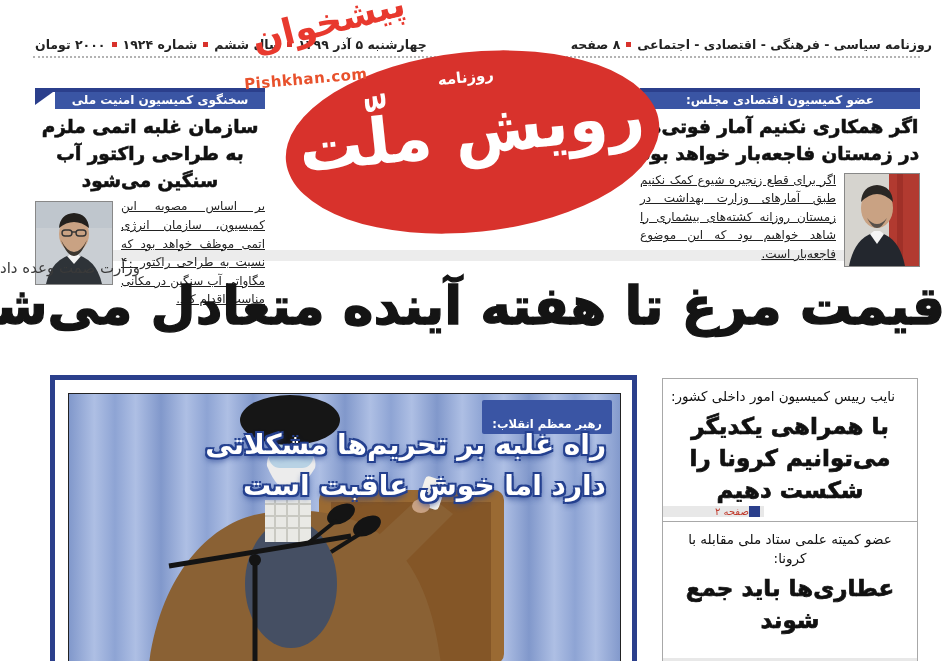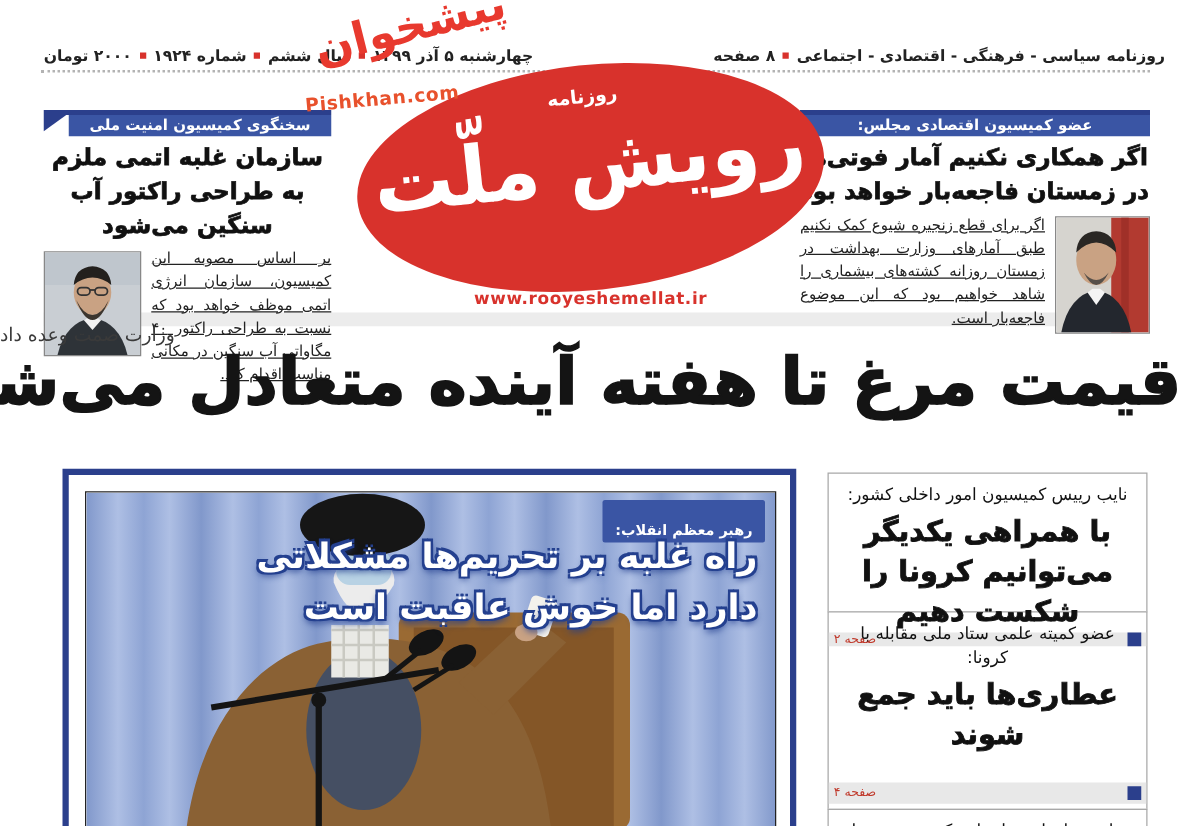--- a/index.html
+++ b/index.html
@@ -64,23 +64,23 @@
   
   .right-col{position:absolute;left:662px;top:378px;width:256px;z-index:2;}
   .rc-box{box-sizing:border-box;border:1px solid #a8a8a8;background:#fff;margin-top:-1px;
     display:flex;flex-direction:column;padding:8px 8px 0 8px;}
   .rc-box:first-child{margin-top:0;}
   .rc-kicker{font-size:13.5px;color:#111;text-align:center;line-height:1.4;}
   .rc-headline{font-size:23px;font-weight:bold;text-align:center;color:#111;line-height:1.4;
     margin-top:4px;-webkit-text-stroke:.7px #111;}
   .rc-pagebar{margin-top:auto;margin-left:-8px;margin-right:-8px;height:17px;background:#e8e8e8;
     display:flex;direction:ltr;align-items:center;justify-content:space-between;padding:0 4px;margin-bottom:4px;}
-  .rc-pageref{color:#c0392b;font-size:10px;}
+  .rc-pageref{color:#c0392b;font-size:10px;margin-left:48px;}
   .rc-bluesq{width:11px;height:11px;background:#2b3f8c;}
-  .box-a{height:112px;}
+  .box-a{height:144px;align-items:flex-end;}
   .box-b{height:159px;}
   .box-c{height:60px;}
   [dir="rtl"]{direction:rtl;}
 </style>
 </head>
 <body>
 
 <div class="page">
 
   <div class="topbar topbar-right" dir="rtl">
@@ -95,21 +95,20 @@
     <div class="stamp-brand">پیشخوان</div>
   </div>
   <div class="stamp-domain">Pishkhan.com</div>
 
   <div class="band"></div>
 
   <div class="logo">
     <div class="logo-type">روزنامه</div>
     <div class="logo-title" dir="rtl">رویش ملّت</div>
   </div>
-  <div class="website">www.rooyeshemellat.ir</div>
 
   <div class="top-rule rule-left"></div>
   <div class="fold fold-l"></div>
   <div class="top-article ta-left" dir="rtl">
     <div class="kicker-bar">سخنگوی کمیسیون امنیت ملی مجلس:</div>
     <div class="ta-headline">سازمان غلبه اتمی ملزم به طراحی راکتور آب سنگین می‌شود</div>
     <svg class="portrait" width="76" height="82" viewBox="0 0 76 82">
       <rect width="76" height="82" fill="#c9ced3"></rect>
       <rect width="76" height="26" fill="#bfc6cd"></rect>
       <path d="M10 82 Q16 56 38 52 Q60 56 66 82 Z" fill="#2e3338"></path>

